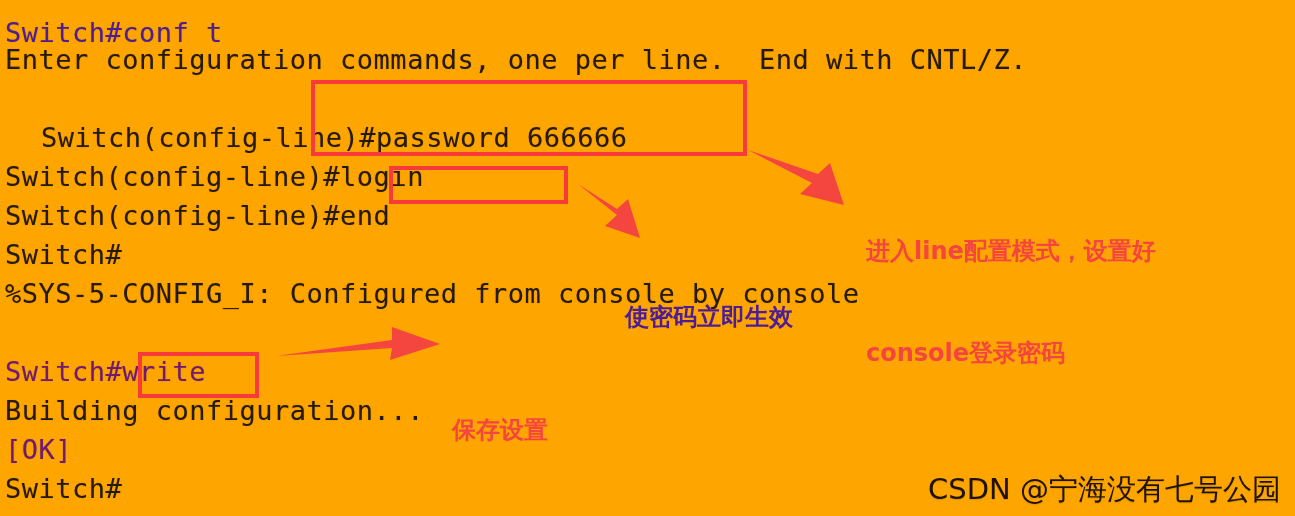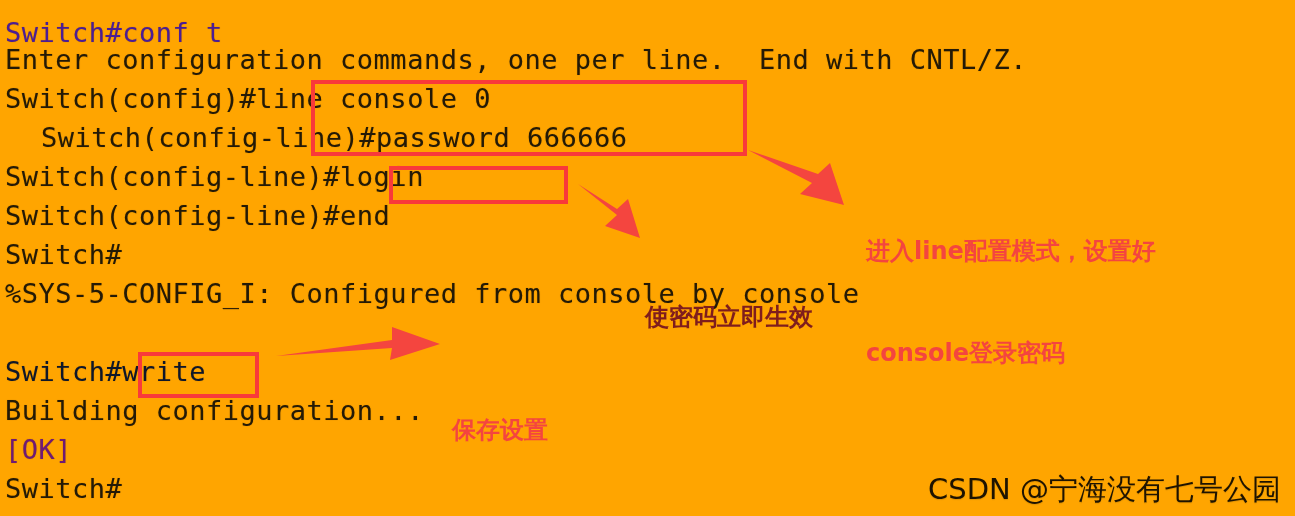--- a/index.html
+++ b/index.html
@@ -72,28 +72,27 @@
   }
 </style>
 </head>
 <body>
 
 <div id="screen" style="background: rgb(255, 165, 0);">
 
   <div id="terminal">
     <div class="term-line" style="top: 16px; color: #4c1d95;">Switch#conf t</div>
     <div class="term-line" style="top: 43px; color: rgb(36, 26, 6);">Enter configuration commands, one per line.  End with CNTL/Z.</div>
-    <div class="term-line" style="top: 82px; color: rgb(36, 26, 6);">Switch(config)#line console 0</div>
     <div class="term-line" style="top: 121px; color: rgb(36, 26, 6); margin-left: 36px;">Switch(config-line)#password 666666</div>
     <div class="term-line" style="top: 160px; color: rgb(36, 26, 6);">Switch(config-line)#login</div>
     <div class="term-line" style="top: 199px; color: rgb(36, 26, 6);">Switch(config-line)#end</div>
     <div class="term-line" style="top: 238px; color: rgb(36, 26, 6);">Switch#</div>
     <div class="term-line" style="top: 277px; color: rgb(36, 26, 6);">%SYS-5-CONFIG_I: Configured from console by console</div>
     <div class="term-line" style="top: 316px; color: rgb(36, 26, 6);"></div>
-    <div class="term-line" style="top: 355px; color: #0f172a;">Switch#write</div>
+    <div class="term-line" style="top: 355px; color: #701a75;">Switch#write</div>
     <div class="term-line" style="top: 394px; color: rgb(36, 26, 6);">Building configuration...</div>
     <div class="term-line" style="top: 433px; color: #701a75;">[OK]</div>
     <div class="term-line" style="top: 472px; color: rgb(36, 26, 6);">Switch#</div>
   </div>
 
   <div class="hl-box" style="left: 311px; top: 80px; width: 436px; height: 76px; border-color: rgb(249, 58, 58);"></div>
   <div class="hl-box" style="left: 389px; top: 166px; width: 179px; height: 38px; border-color: rgb(249, 58, 58);"></div>
   <div class="hl-box" style="left: 138px; top: 352px; width: 121px; height: 46px; border-color: rgb(249, 58, 58);"></div>
 
   <svg class="arrow" style="left:0;top:0;width:1295px;height:516px" viewBox="0 0 1295 516">
@@ -109,21 +108,21 @@
     <g>
       <polygon points="276,356 392,340 392,327 440,344 390,360 392,348" fill="#f4453f"></polygon>
     </g>
   </svg>
 
   <div class="annot" style="left: 866px; top: 166px; color: rgb(244, 69, 63);">
     <div>进入line配置模式，设置好</div>
     <div>console登录密码</div>
   </div>
 
-  <div class="annot" style="left: 645px; top: 232px; color: #7f1d1d;">
+  <div class="annot" style="left: 625px; top: 232px; color: #4c1d95;">
     <div>使密码立即生效</div>
   </div>
 
   <div class="annot" style="left: 452px; top: 345px; color: rgb(244, 69, 63);">
     <div>保存设置</div>
   </div>
 
   <div id="watermark" style="color: #000000;">CSDN @宁海没有七号公园</div>
 
 </div>

